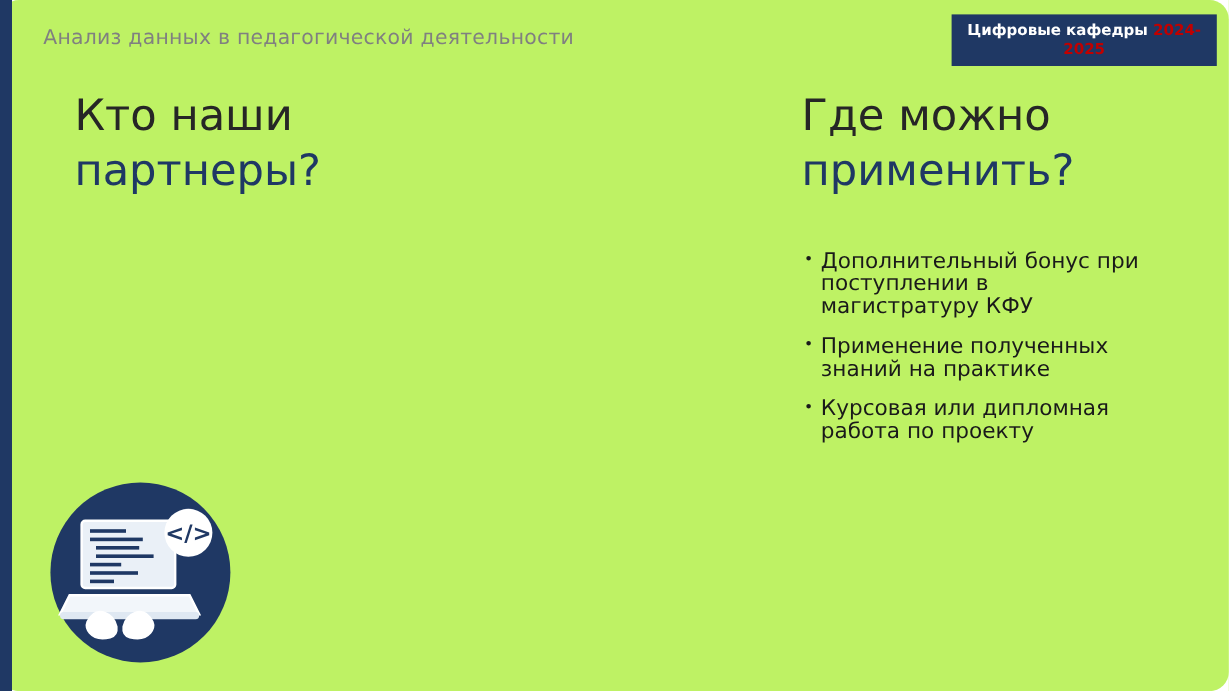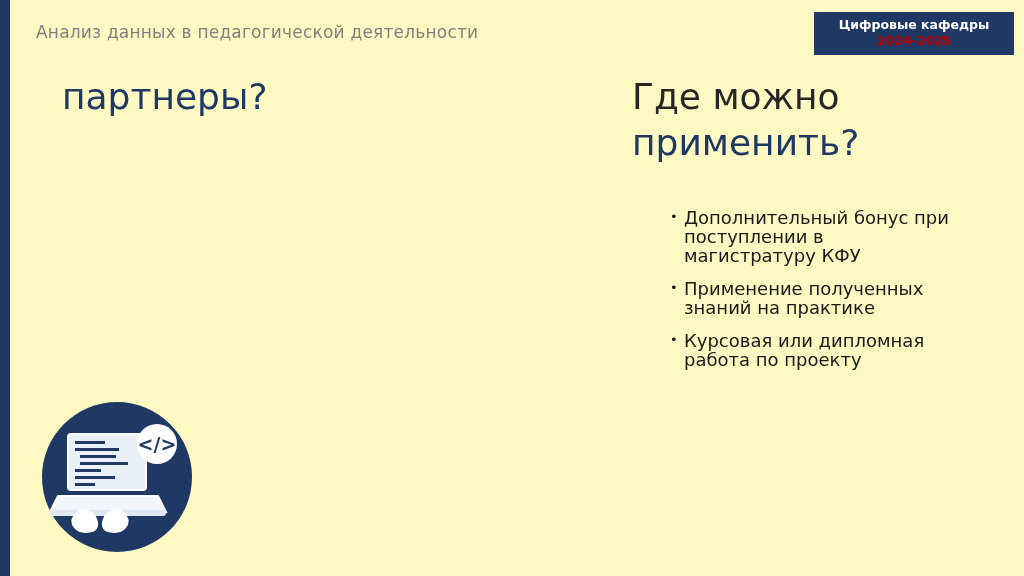--- a/index.html
+++ b/index.html
@@ -10,21 +10,22 @@
     width: 1024px;
     height: 576px;
     background: #ffffff;
     font-family: "DejaVu Sans", sans-serif;
     overflow: hidden;
     position: relative;
   }
   .slide {
     position: absolute;
     inset: 0;
-    background: #fef9c3;
+    background: #bef264;
+    border-radius: 16px;
   }
   
   .left-strip {
     position: absolute;
     left: 0;
     top: 0;
     width: 10px;
     height: 576px;
     background: #1f3864;
   }
@@ -35,21 +36,21 @@
     top: 22px;
     font-size: 17px;
     color: #808080;
     letter-spacing: 0.2px;
     white-space: nowrap;
   }
   .badge {
     position: absolute;
     right: 10px;
     top: 12px;
-    width: 200px;
+    width: 221px;
     background: #1f3864;
     color: #ffffff;
     text-align: center;
     font-size: 12.5px;
     font-weight: bold;
     line-height: 16px;
     padding: 5px 4px 6px 4px;
     box-sizing: border-box;
   }
   .badge .years {
@@ -57,21 +58,21 @@
   }
   
   .col-left {
     position: absolute;
     left: 62px;
     top: 74px;
     width: 460px;
   }
   .col-right {
     position: absolute;
-    left: 632px;
+    left: 668px;
     top: 74px;
     width: 300px;
   }
   .heading {
     font-size: 36px;
     line-height: 46px;
     color: #262626;
     font-weight: normal;
     margin: 0;
   }
@@ -137,20 +138,21 @@
   <div class="left-strip"></div>
 
   <div class="header-title">Анализ данных в педагогической деятельности</div>
 
   <div class="badge">
     <span>Цифровые кафедры </span><span class="years">2024-2025</span>
   </div>
 
   <div class="col-left">
     <h2 class="heading">
+      <span>Кто наши</span>
       <span class="accent">партнеры?</span>
     </h2>
   </div>
 
   <div class="col-right">
     <h2 class="heading">
       <span>Где можно</span>
       <span class="accent">применить?</span>
     </h2>
   </div>

